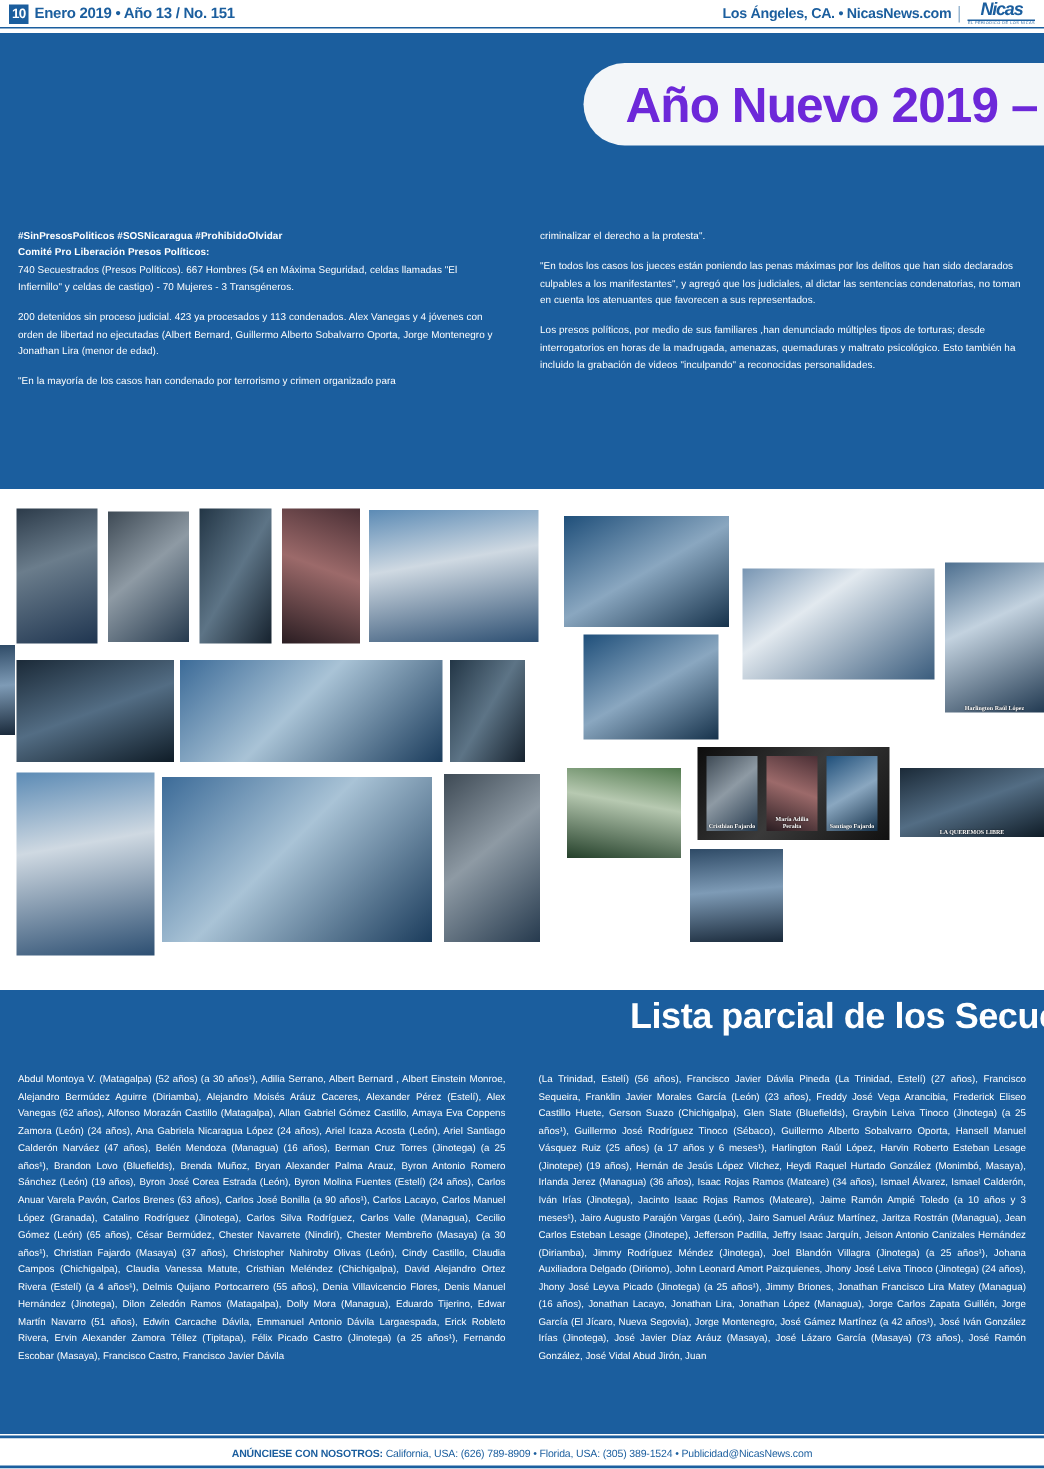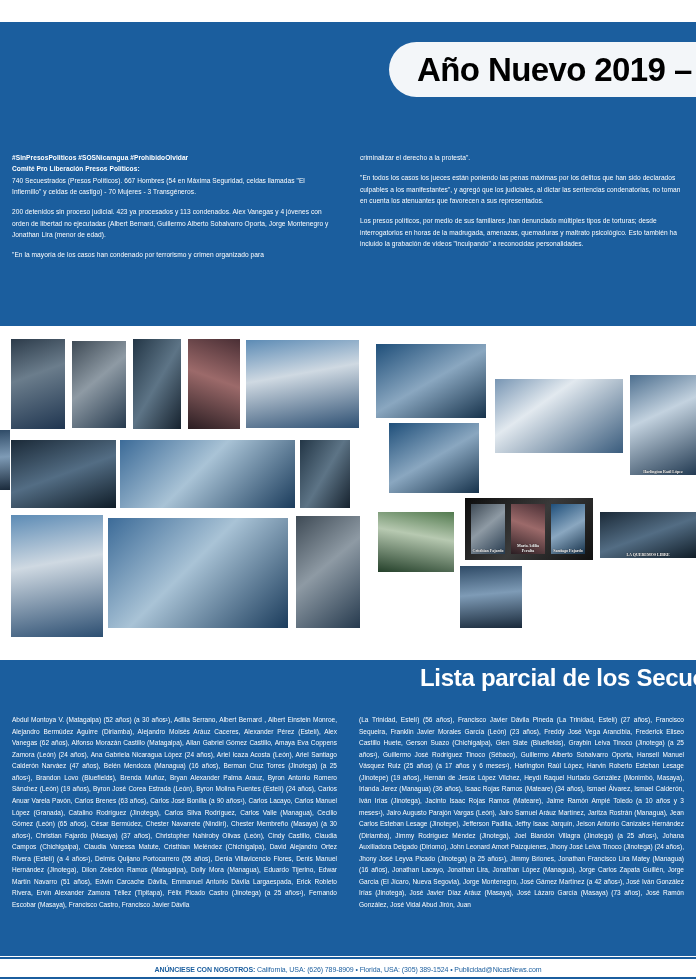--- a/index.html
+++ b/index.html
@@ -114,21 +114,21 @@
     width: 340px;
     height: 55px;
     background: #f3f6f9;
     border-radius: 28px 0 0 28px;
     display: flex;
     align-items: center;
     padding-left: 28px;
     overflow: hidden;
   }
   .headline-text {
-    color: #000000;
+    color: #6d28d9;
     font-size: 33px;
     font-weight: bold;
     letter-spacing: -0.6px;
     white-space: nowrap;
     font-family: "Liberation Sans Narrow", "Liberation Sans", sans-serif;
   }
 
   
   .intro-cols {
     position: absolute;
@@ -273,20 +273,35 @@
   .ph-j { background-image: linear-gradient(145deg,#7795b3 0%,#e2e9ef 35%,#3a5c7d 100%); }
   .ph-k { background-image: linear-gradient(175deg,#2e4a66 0%,#7e9bb6 45%,#19293a 100%); }
   .ph-l { background-image: linear-gradient(130deg,#0d0d0d 0%,#3a3a3a 50%,#111111 100%); }
   .ph-m { background-image: linear-gradient(155deg,#4d6f8f 0%,#c3d2df 40%,#223a52 100%); }
 </style>
 </head>
 <body>
 
 <div class="page">
 
+  <div class="masthead">
+    <div class="masthead-left">
+      <span class="page-number-box">10</span>
+      <span class="masthead-date">Enero 2019 • Año 13 / No. 151</span>
+    </div>
+    <div class="masthead-right">
+      <span class="masthead-site">Los Ángeles, CA. • NicasNews.com</span>
+      <span class="masthead-divider"></span>
+      <span class="logo-block">
+        <span class="logo-word">Nicas</span>
+        <span class="logo-rule"></span>
+        <span class="logo-tag">EL PERIODICO DE LOS NICAS</span>
+      </span>
+    </div>
+  </div>
 
   <div class="top-panel"></div>
 
   <div class="headline-wrap">
     <span class="headline-text">Año Nuevo 2019 –</span>
   </div>
 
   <div class="intro-cols">
     <div class="intro-col">
       <p class="tagline">#SinPresosPoliticos #SOSNicaragua #ProhibidoOlvidar</p>

